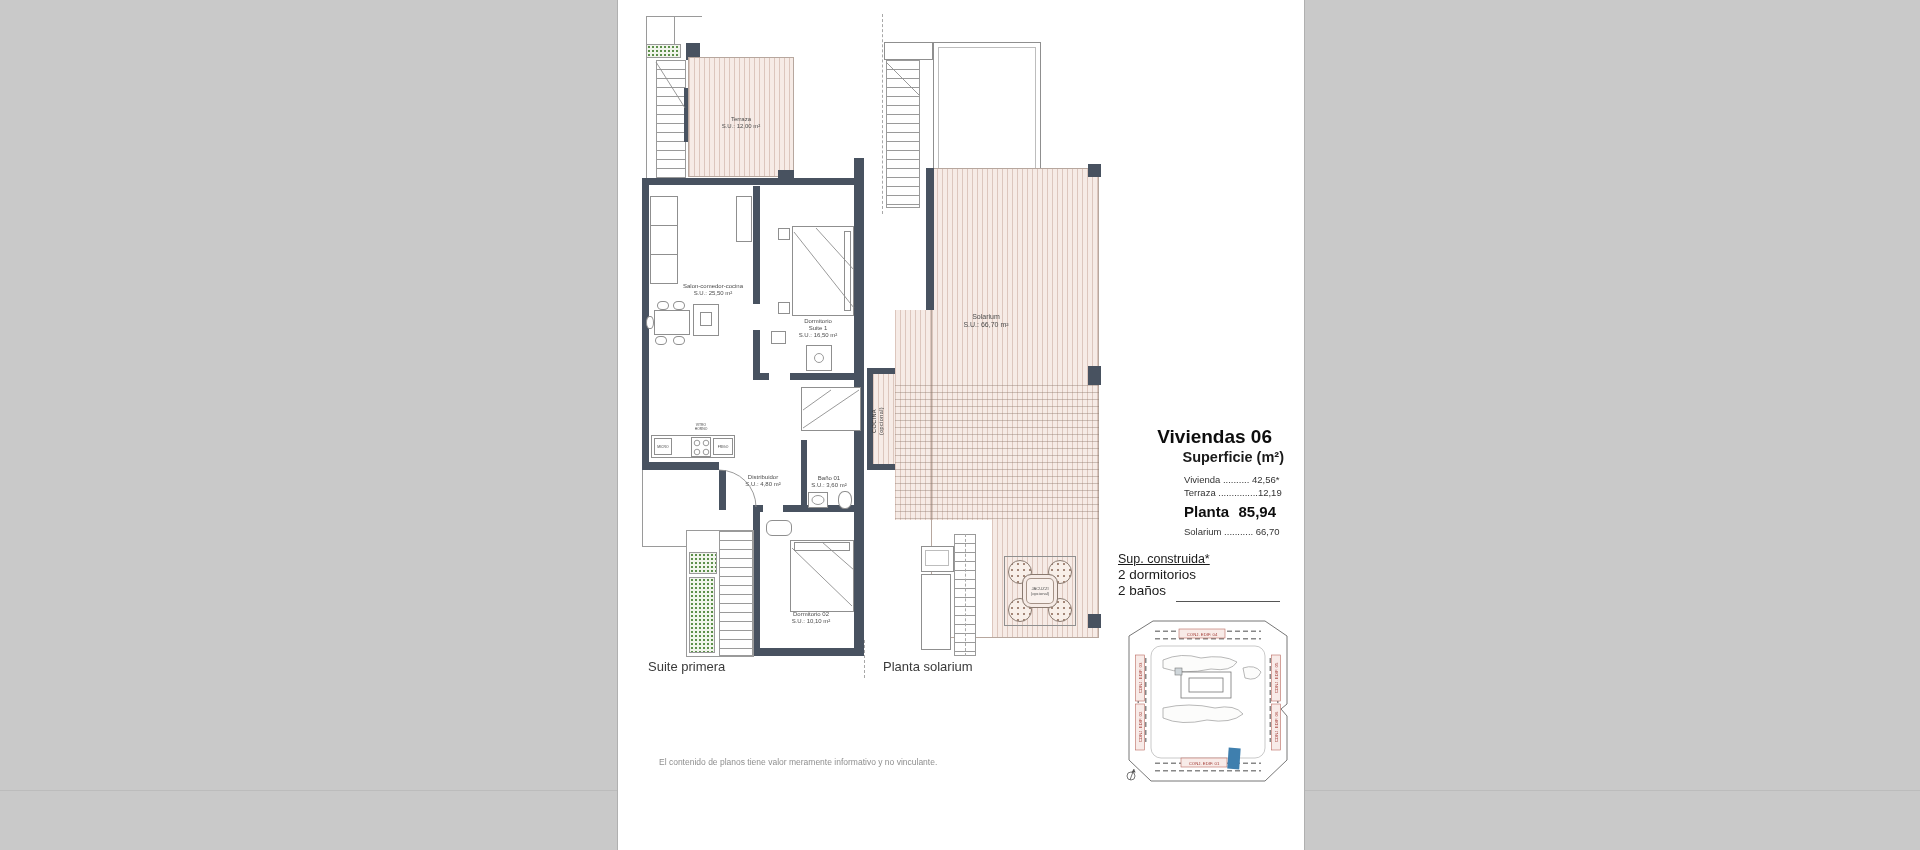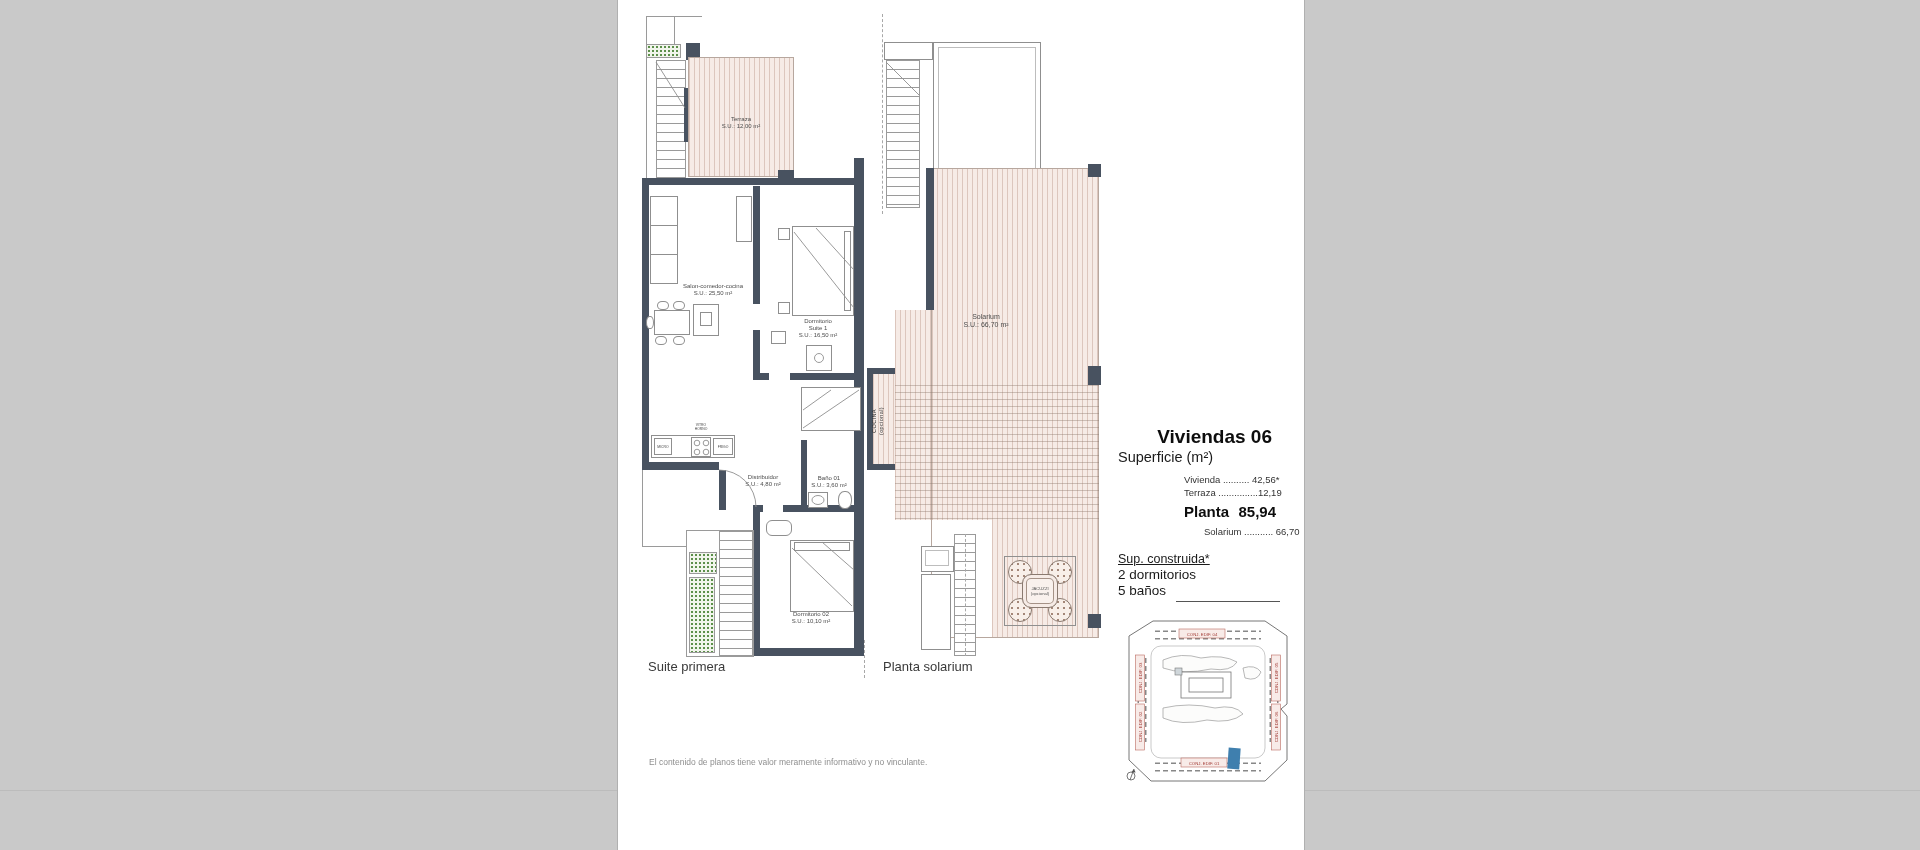--- a/index.html
+++ b/index.html
@@ -26,25 +26,25 @@
   .sofa{border:1px solid #8f8f8f;background:repeating-linear-gradient(180deg,#fff 0 28px,#8f8f8f 28px 29px);}
   .cocina-label{writing-mode:horizontal-tb;transform:rotate(-90deg);font-size:5.5px;line-height:7px;
       color:#333;text-align:center;letter-spacing:0.4px;}
   .jcirc{border:1px solid #8a7a70;border-radius:50%;
       background-image:radial-gradient(circle,#a08374 0.7px,transparent 0.9px);background-size:6px 6px;background-color:#f8efe9;}
   .jtub{border:1px solid #8a7a70;border-radius:9px;background:#f9f1ed;
       box-shadow:inset 0 0 0 3px #f6ebe6,inset 0 0 0 4px #a59287;
       display:flex;flex-direction:column;align-items:center;justify-content:center;}
   .jtub span{font-size:4.2px;line-height:5.5px;color:#555;}
   .info-title{font-weight:bold;font-size:19px;color:#0d0d0d;text-align:right;}
-  .info-sub{font-size:14.5px;color:#1a1a1a;}
+  .info-sub{font-size:14.5px;color:#1a1a1a;text-align:right;font-weight:bold;}
   .info-row{font-size:9.5px;color:#333;}
   .info-total{display:flex;justify-content:space-between;font-weight:bold;font-size:15px;color:#0d0d0d;}
   .info-right{text-align:left;color:#1a1a1a;}
-  .footer-note{font-size:8.5px;color:#8f8f8f;}
+  .footer-note{font-size:8.5px;color:#8f8f8f;margin-left:10px;}
   .bottom-rule{position:absolute;left:0;top:790px;width:1920px;height:1px;background:#bcbcbc;}
   svg text{font-family:"Liberation Sans",sans-serif;}
 </style>
 </head>
 <body>
 
 <div id="canvas">
  <div class="bottom-rule"></div>
  <div class="paper">
 
@@ -198,24 +198,24 @@
   <i class="plan-title" style="left:265px;top:659px">Planta solarium</i>
 
   <i class="info-title" style="left:488px;top:426px;width:166px;height:22px">Viviendas 06</i>
   <i class="info-sub" style="left:500px;top:449px;width:166px;height:17px">Superficie (m²)</i>
   <i class="info-row" style="left:566px;top:474px;width:100px;height:12px">Vivienda .......... 42,56*</i>
   <i class="info-row" style="left:566px;top:487px;width:100px;height:12px">Terraza ...............12,19</i>
   <i class="info-total" style="left:566px;top:503px;width:92px;height:20px">
     <span>Planta</span>
     <span>85,94</span>
   </i>
-  <i class="info-row" style="left:586px;top:526px;width:100px;height:12px">Solarium ........... 66,70</i>
+  <i class="info-row" style="left:566px;top:526px;width:100px;height:12px">Solarium ........... 66,70</i>
   <i class="info-right" style="left:500px;top:552px;width:162px;height:15px;font-size:12.5px;text-decoration:underline">Sup. construida*</i>
   <i class="info-right" style="left:500px;top:567px;width:162px;height:16px;font-size:13.5px">2 dormitorios</i>
-  <i class="info-right" style="left:500px;top:583px;width:162px;height:16px;font-size:13.5px">5 baños</i>
+  <i class="info-right" style="left:500px;top:583px;width:162px;height:16px;font-size:13.5px">2 baños</i>
   <i style="left:558px;top:601px;width:104px;height:1px;background:#555"></i>
 
   <svg style="position:absolute;left:501px;top:612px" width="178" height="178" viewBox="0 0 178 178">
     <path d="M10,24 L34,9 L146,9 L168,24 L168,92 L162,97 L168,104 L168,148 L146,169 L32,169 L10,148 Z" fill="#ffffff" stroke="#777" stroke-width="1"></path>
     <rect x="32" y="34" width="114" height="112" rx="10" fill="none" stroke="#bbbbbb" stroke-width="0.8"></rect>
 
     <g>
       <line x1="36" y1="23" x2="142" y2="23" stroke="#888" stroke-width="9" stroke-dasharray="5 3"></line>
       <line x1="36" y1="23" x2="142" y2="23" stroke="#fff" stroke-width="6" stroke-dasharray="5 3"></line>
       <line x1="36" y1="155" x2="142" y2="155" stroke="#888" stroke-width="9" stroke-dasharray="5 3"></line>

